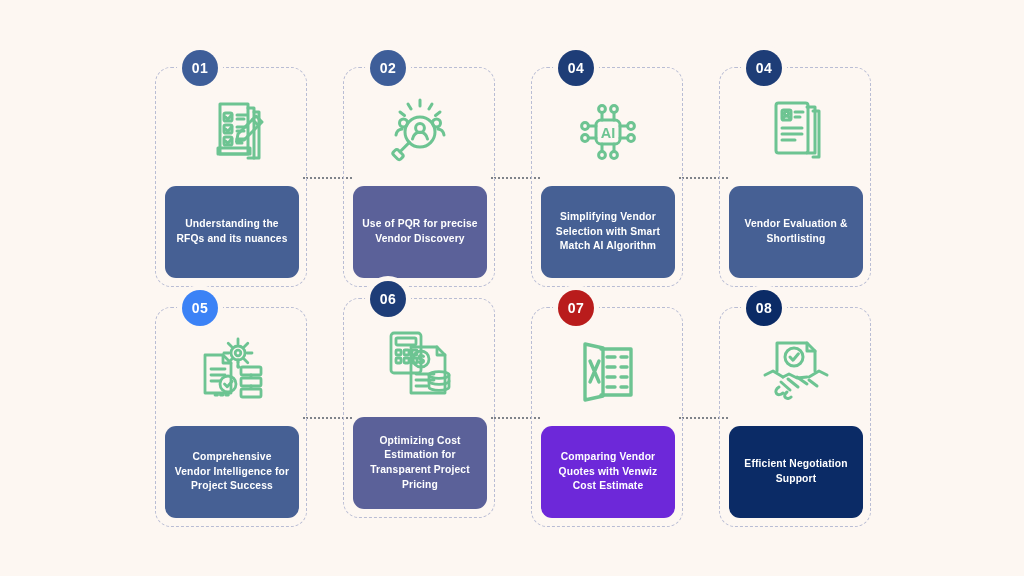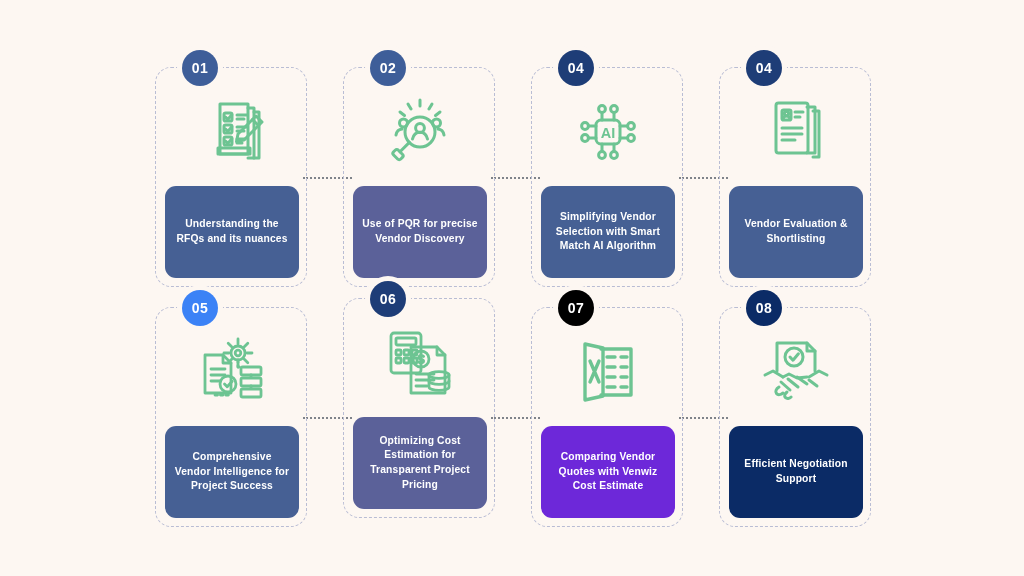--- a/index.html
+++ b/index.html
@@ -288,21 +288,21 @@
         <path d="M48 56v6c0 1.9 4.5 3.4 10 3.4s10-1.5 10-3.4v-6"></path>
       </svg>
     </div>
     <div class="label-card" style="background:#5B6199;">
       <div class="label-text">Optimizing Cost Estimation for Transparent Project Pricing</div>
     </div>
   </div>
 
   <div class="step" style="left:531px; top:307px;">
     <div class="badge">
-      <div class="disc" style="background:#000000;">
+      <div class="disc" style="background:#b91c1c;">
         <span>07</span>
       </div>
     </div>
     <div class="icon-wrap">
       <svg width="74" height="70" viewBox="0 0 74 70" fill="none" stroke="#6DC492" stroke-width="3.4" stroke-linecap="round" stroke-linejoin="round">
         <path d="M30 12h30v46H30"></path>
         <path d="M14 7l18 4v48l-18 4z"></path>
         <path d="M19 24l9 21M28 24l-9 21"></path>
         <path d="M36 20h8M50 20h6"></path>
         <path d="M36 30h8M50 30h6"></path>

